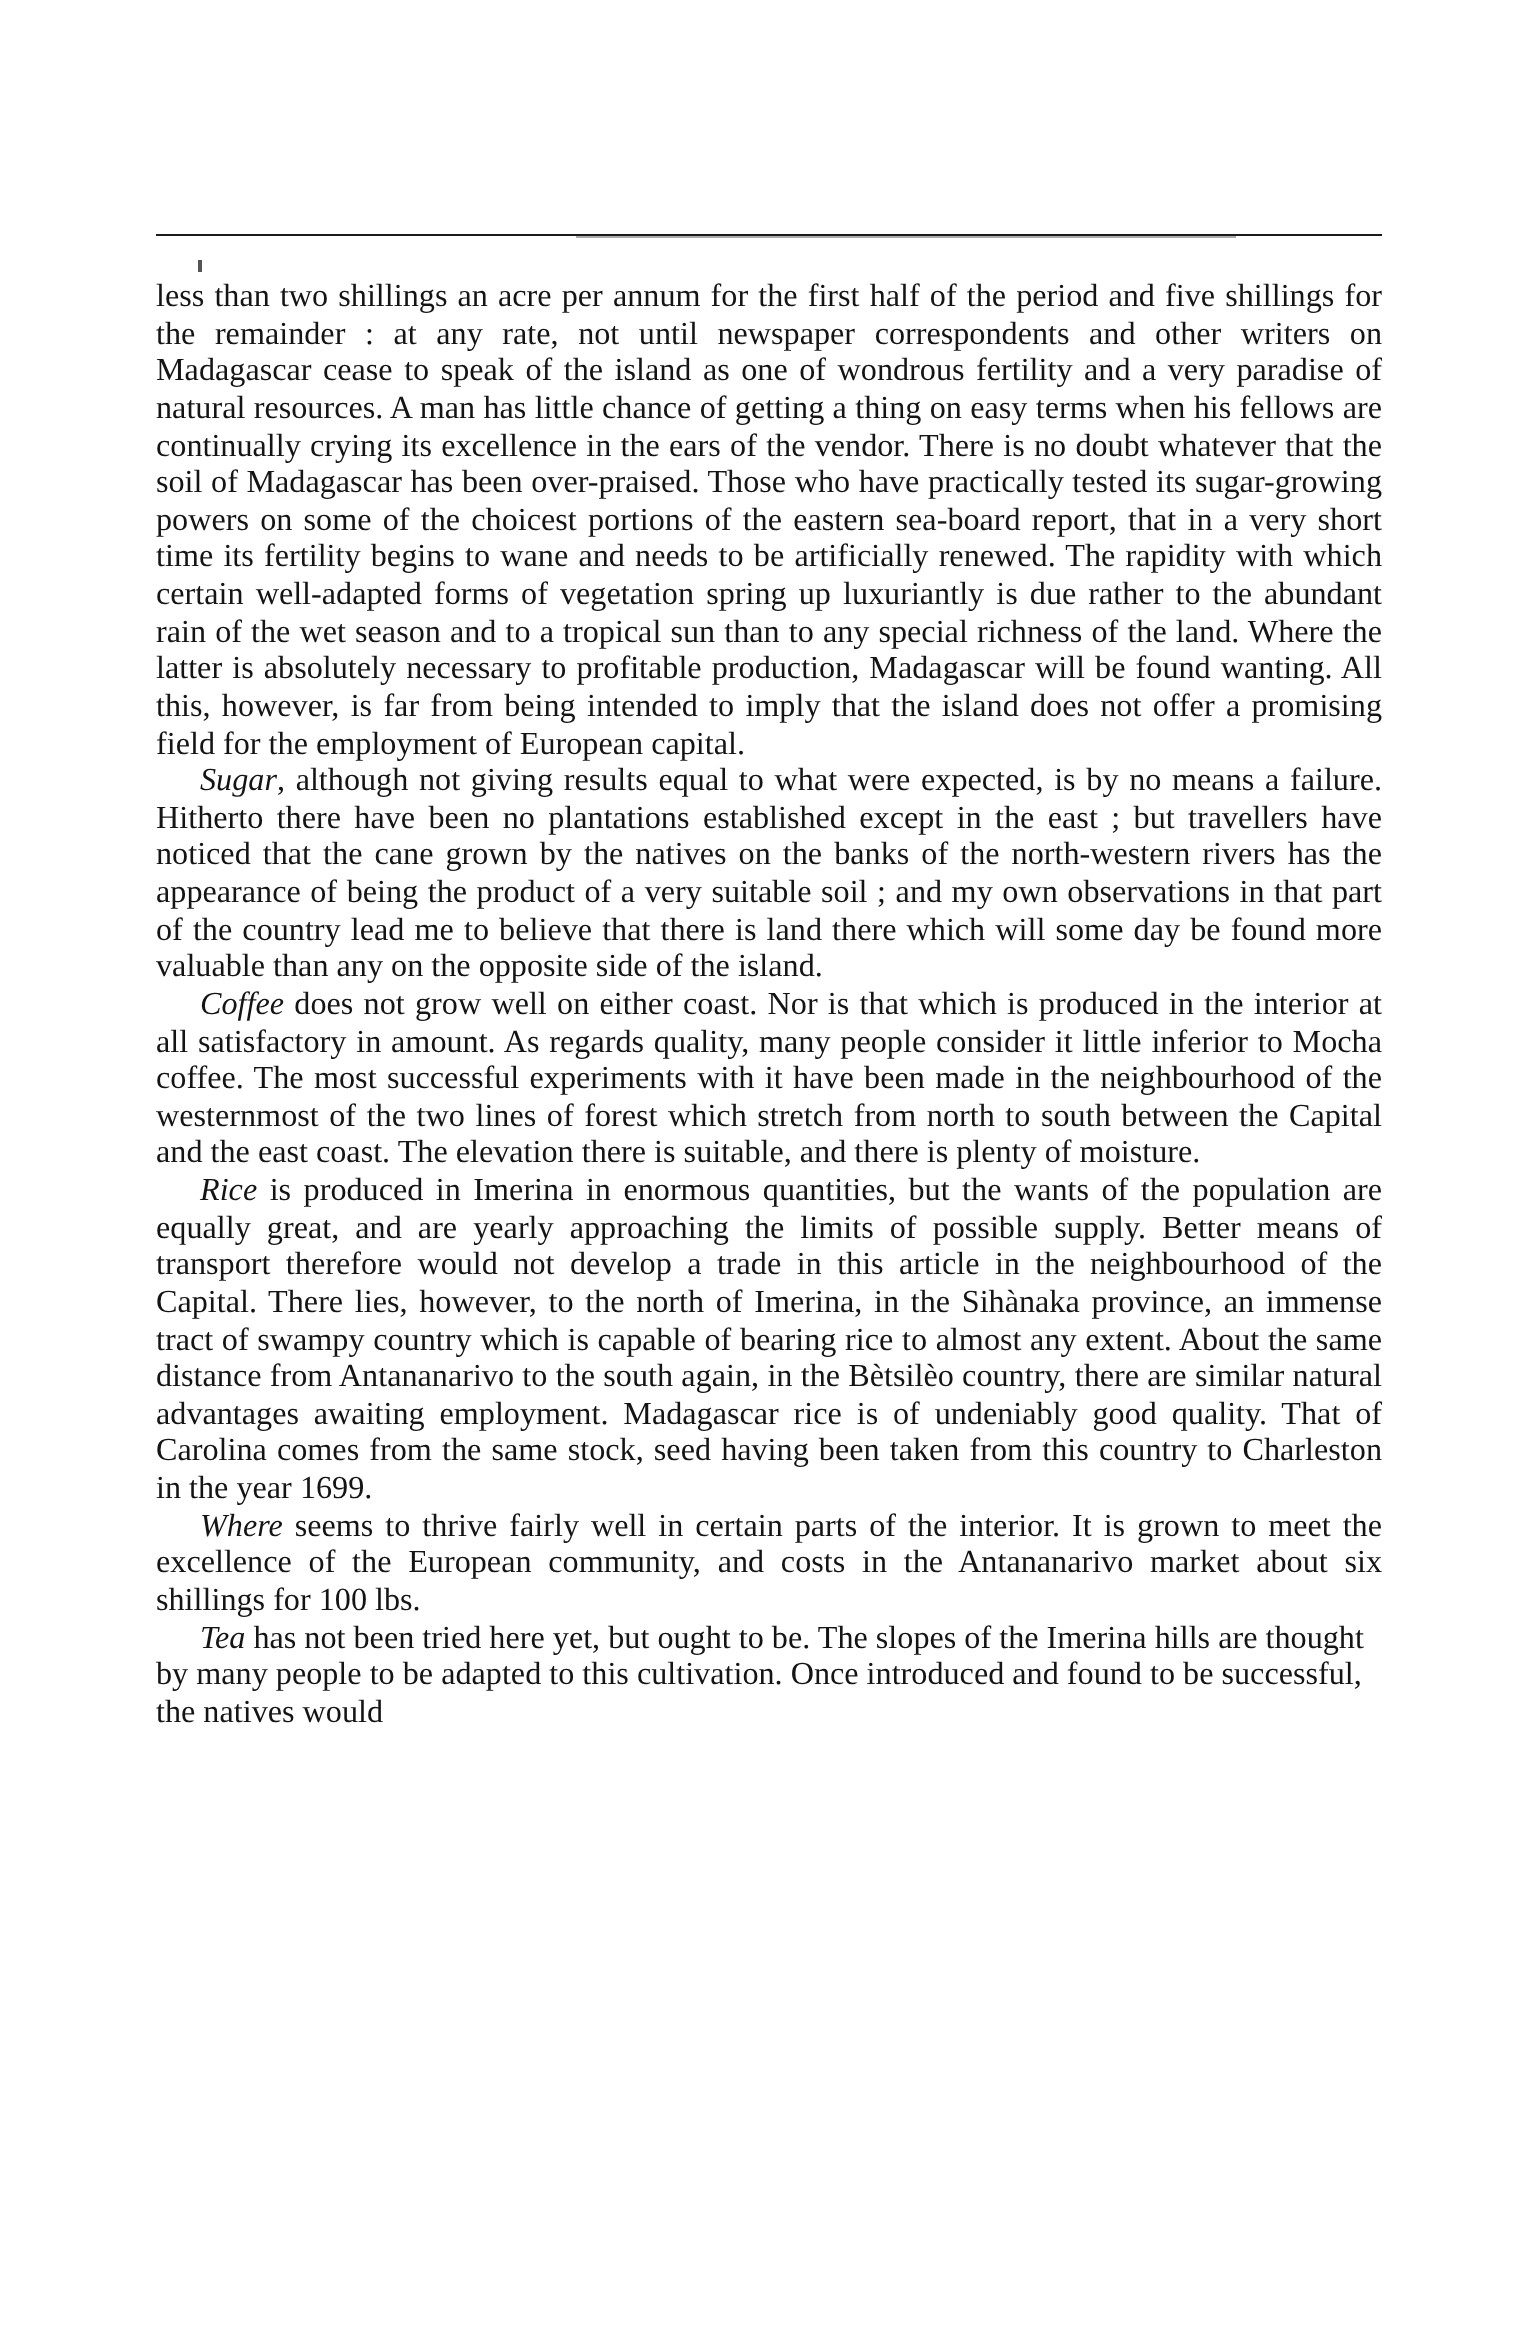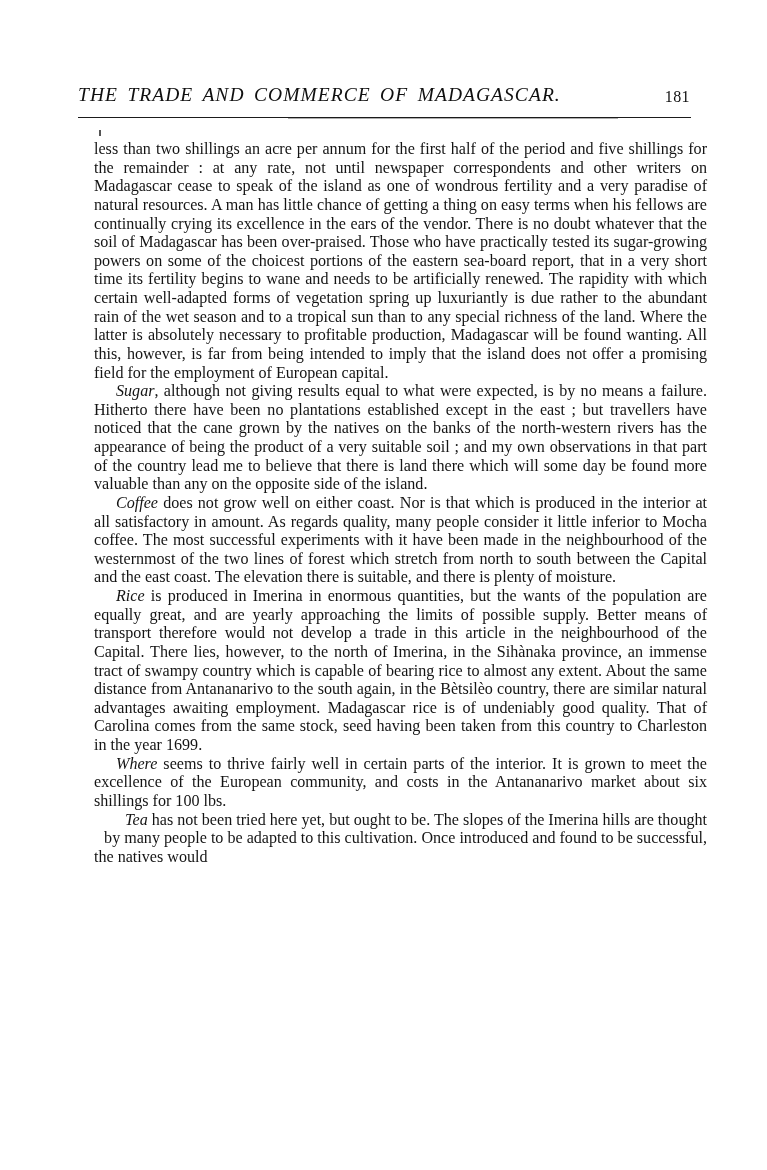--- a/index.html
+++ b/index.html
@@ -86,48 +86,43 @@
   .textblock {
     position: absolute;
     left: 78px;
     top: 140px;
     width: 613px;
     font-size: 16.1px;
     line-height: 18.62px;
     text-align: justify;
     text-justify: inter-word;
     color: #141414;
-    margin-left: 16px;
   }
   .textblock p {
     margin: 0;
     text-indent: 22px;
     hyphens: none;
   }
   .textblock p.first {
     text-indent: 0;
   }
   .textblock p:last-child {
-    text-align: right;
+    text-align: left;
   }
   .lead {
     font-style: italic;
   }
   
   .textblock p { text-align-last: left; }
 </style>
 </head>
 <body>
 
 <div class="page">
 
-  <div class="running-head">
-    <span class="head-title">THE TRADE AND COMMERCE OF MADAGASCAR.</span>
-    <span class="head-folio">181</span>
-  </div>
 
   <div class="head-rule"></div>
 
   <div class="speck"></div>
 
   <div class="textblock">
       <p class="first"><span>less than two shillings an acre per annum for the first half of the period and five shillings for the remainder : at any rate, not until newspaper correspondents and other writers on Madagascar cease to speak of the island as one of wondrous fertility and a very paradise of natural resources. A man has little chance of getting a thing on easy terms when his fellows are continually crying its excellence in the ears of the vendor. There is no doubt whatever that the soil of Madagascar has been over-praised. Those who have practically tested its sugar-growing powers on some of the choicest portions of the eastern sea-board report, that in a very short time its fertility begins to wane and needs to be artificially renewed. The rapidity with which certain well-adapted forms of vegetation spring up luxuriantly is due rather to the abundant rain of the wet season and to a tropical sun than to any special richness of the land. Where the latter is absolutely necessary to profitable production, Madagascar will be found wanting. All this, however, is far from being intended to imply that the island does not offer a promising field for the employment of European capital.</span></p>
       <p><span class="lead">Sugar</span><span>, although not giving results equal to what were expected, is by no means a failure. Hitherto there have been no plantations established except in the east ; but travellers have noticed that the cane grown by the natives on the banks of the north-western rivers has the appearance of being the product of a very suitable soil ; and my own observations in that part of the country lead me to believe that there is land there which will some day be found more valuable than any on the opposite side of the island.</span></p>
       <p><span class="lead">Coffee</span><span> does not grow well on either coast. Nor is that which is produced in the interior at all satisfactory in amount. As regards quality, many people consider it little inferior to Mocha coffee. The most successful experiments with it have been made in the neighbourhood of the westernmost of the two lines of forest which stretch from north to south between the Capital and the east coast. The elevation there is suitable, and there is plenty of moisture.</span></p>
       <p><span class="lead">Rice</span><span> is produced in Imerina in enormous quantities, but the wants of the population are equally great, and are yearly approaching the limits of possible supply. Better means of transport therefore would not develop a trade in this article in the neighbourhood of the Capital. There lies, however, to the north of Imerina, in the Sihànaka province, an immense tract of swampy country which is capable of bearing rice to almost any extent. About the same distance from Antananarivo to the south again, in the Bètsilèo country, there are similar natural advantages awaiting employment. Madagascar rice is of undeniably good quality. That of Carolina comes from the same stock, seed having been taken from this country to Charleston in the year 1699.</span></p>

